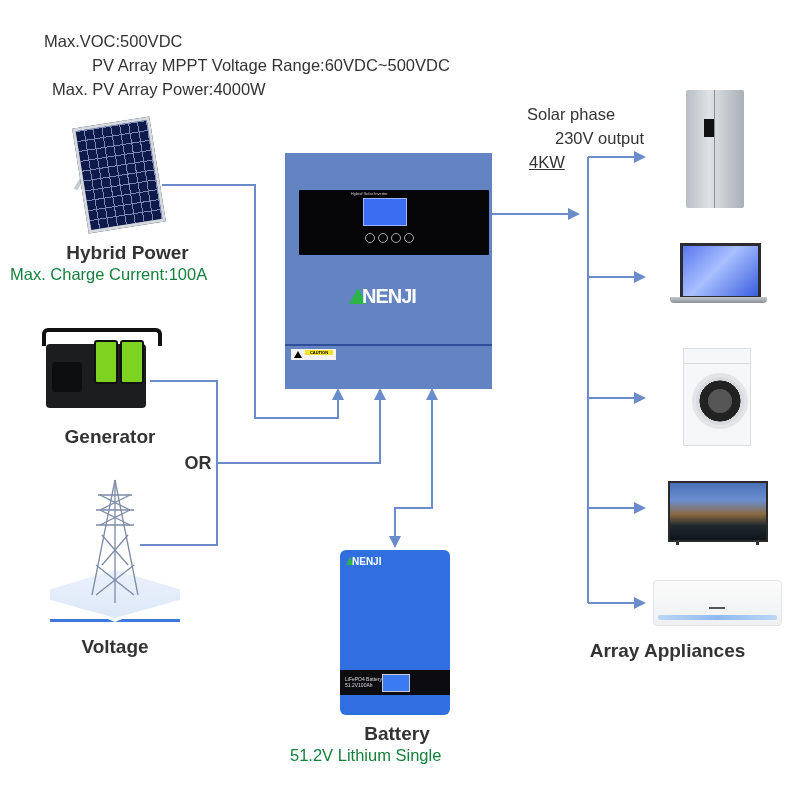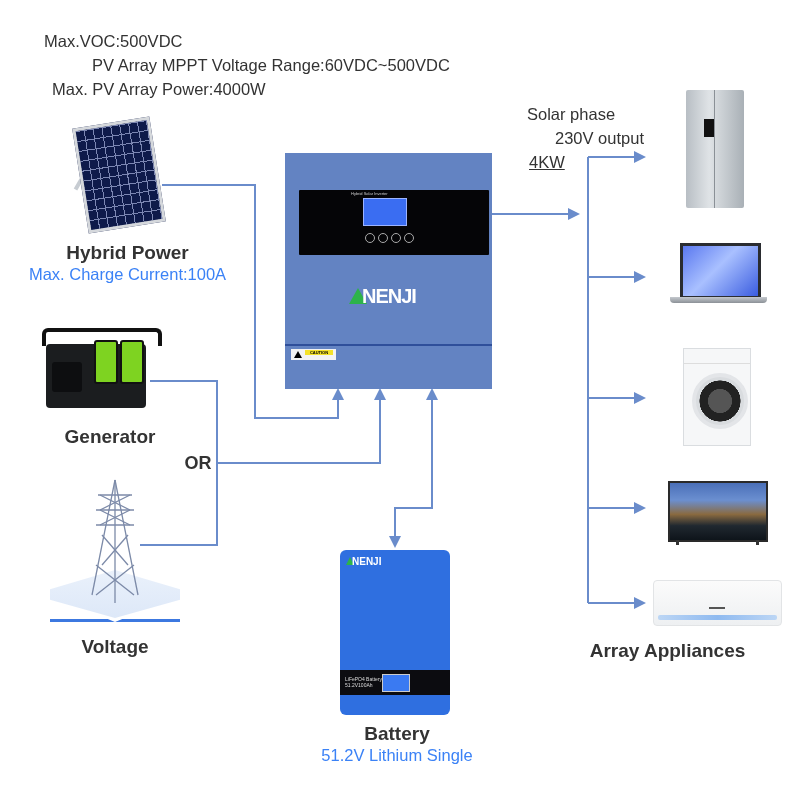--- a/index.html
+++ b/index.html
@@ -1,20 +1,20 @@
 <!DOCTYPE html>
 <html><head>
 <meta charset="utf-8">
 <style>
   html,body{margin:0;padding:0;background:#fff;}
   body{width:800px;height:800px;position:relative;overflow:hidden;font-family:"Liberation Sans",sans-serif;color:#333;}
   .abs{position:absolute;}
   .spec{font-size:16.5px;color:#333;line-height:24px;left:44px;}
   .lbl-bold{font-weight:bold;font-size:19px;color:#333;text-align:center;}
-  .lbl-sub{font-size:16.5px;color:#3b82f6;text-align:center;}
+  .lbl-sub{font-size:16.5px;color:#15803d;}
   svg.wires{position:absolute;left:0;top:0;}
   .wire{stroke:#6a8ccb;stroke-width:2;fill:none;}
   .arrowhead{fill:#6a8ccb;}
   
   .inverter{left:285px;top:153px;width:207px;height:236px;background:#6383c2;}
   .inv-panel{left:14px;top:37px;width:190px;height:65px;background:#050507;border-radius:1px;}
   .inv-lcd{left:64px;top:8px;width:42px;height:26px;background:#3a6df2;border:1px solid #9cb4ff;}
   .inv-title{left:52px;top:1px;font-size:4px;color:#ccc;white-space:nowrap;}
   .btn{width:8px;height:8px;border:1px solid #aaa;border-radius:50%;}
   .inv-logo{left:64px;top:132px;font-size:20px;font-weight:bold;color:#fff;letter-spacing:-1px;}

